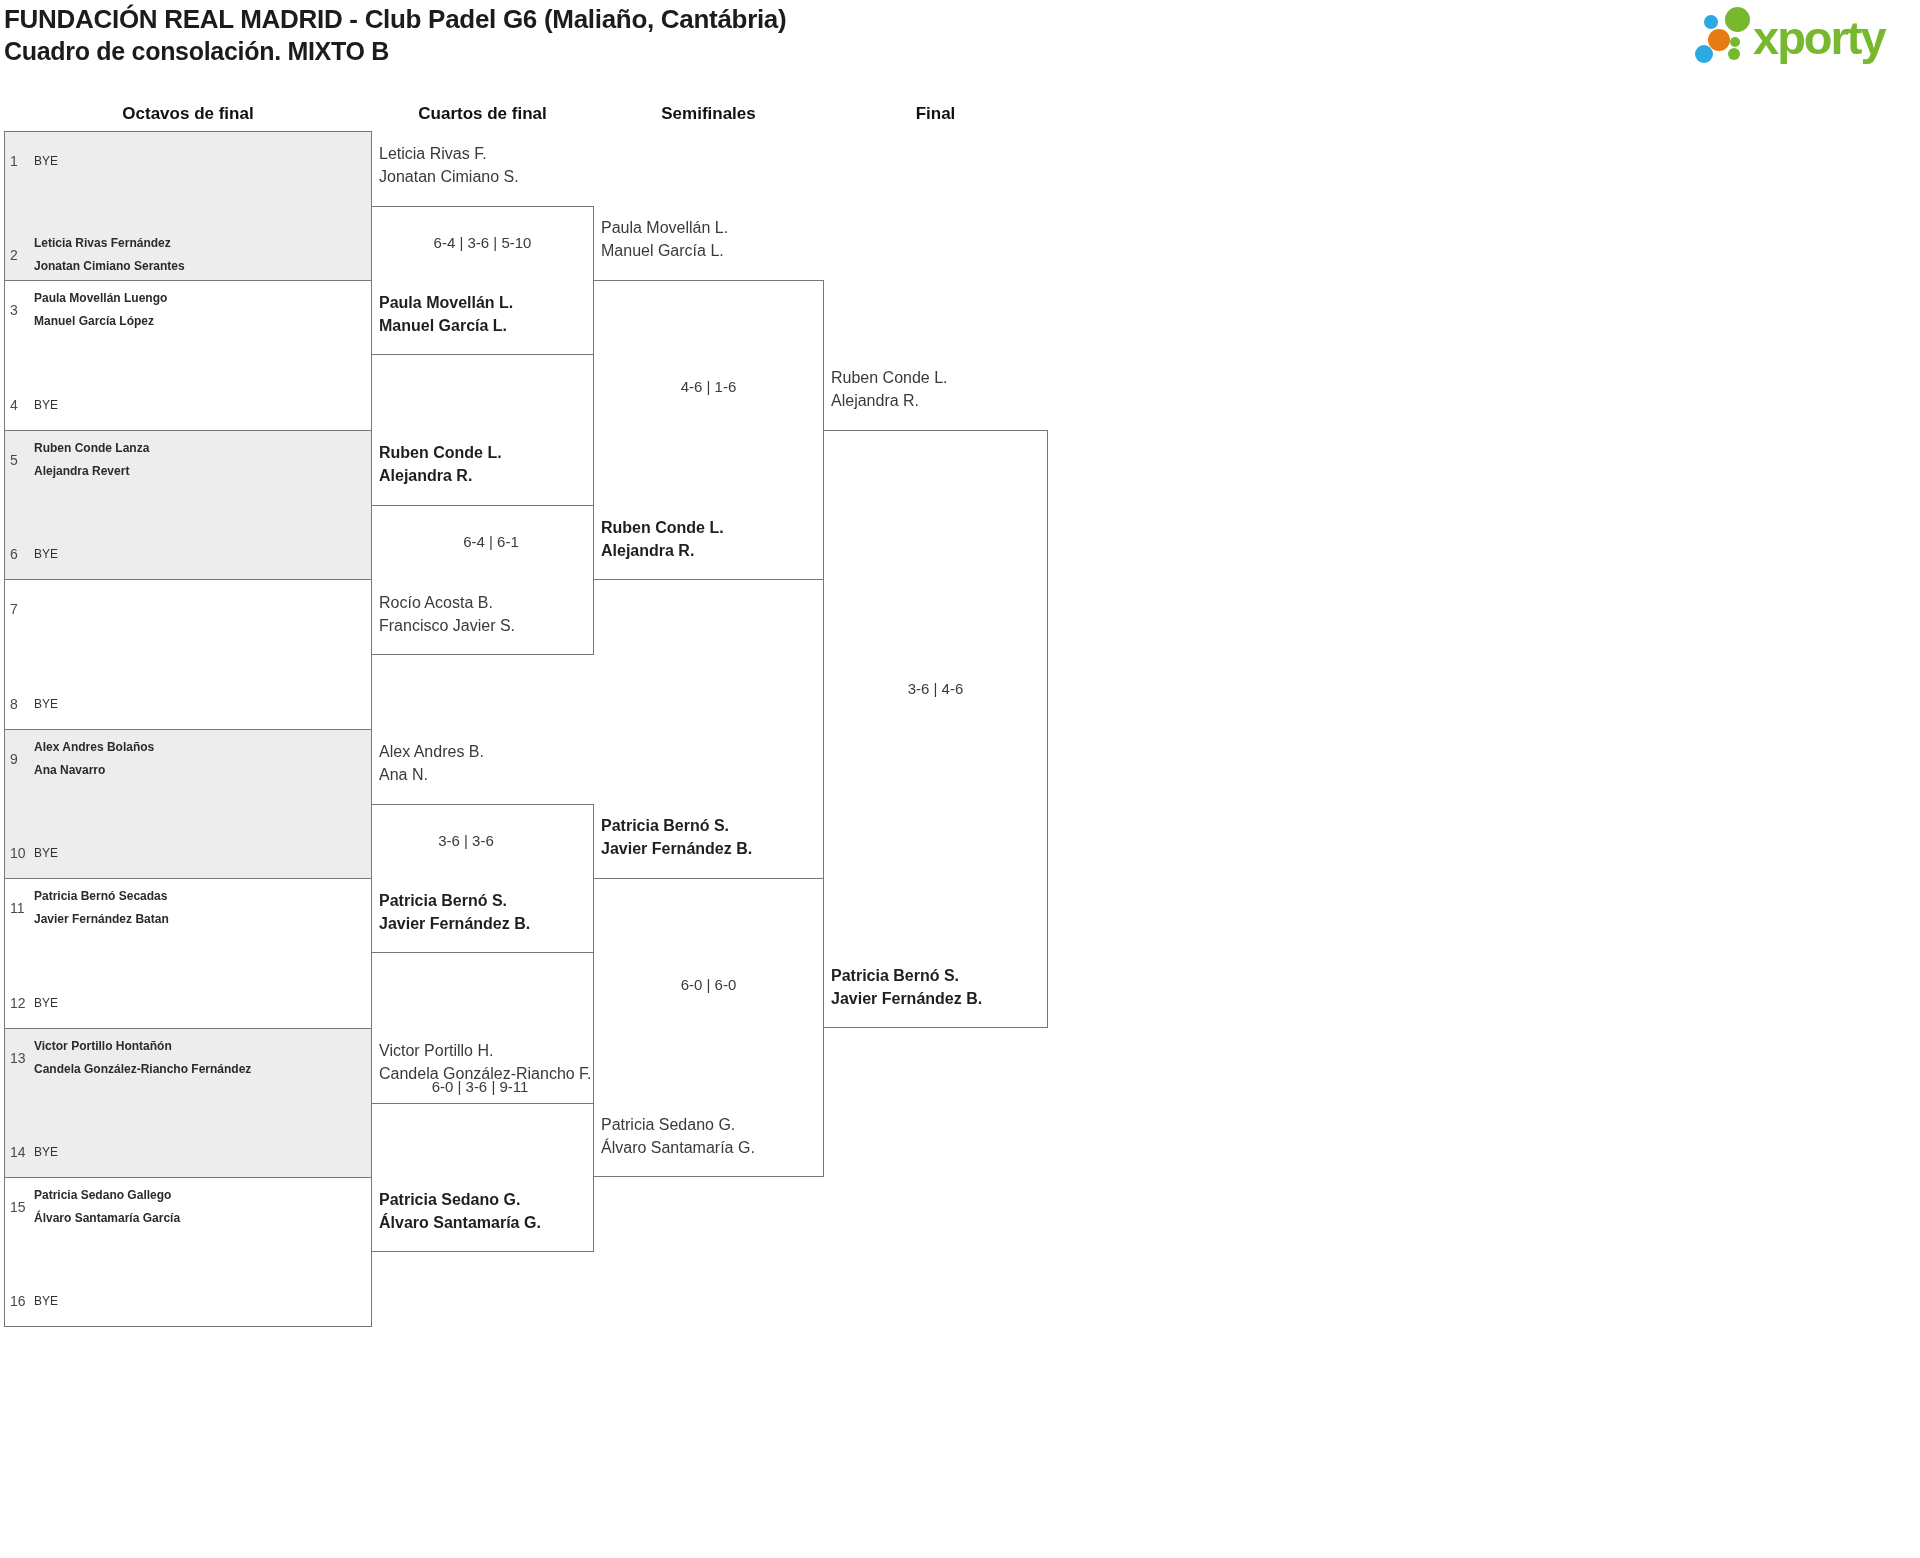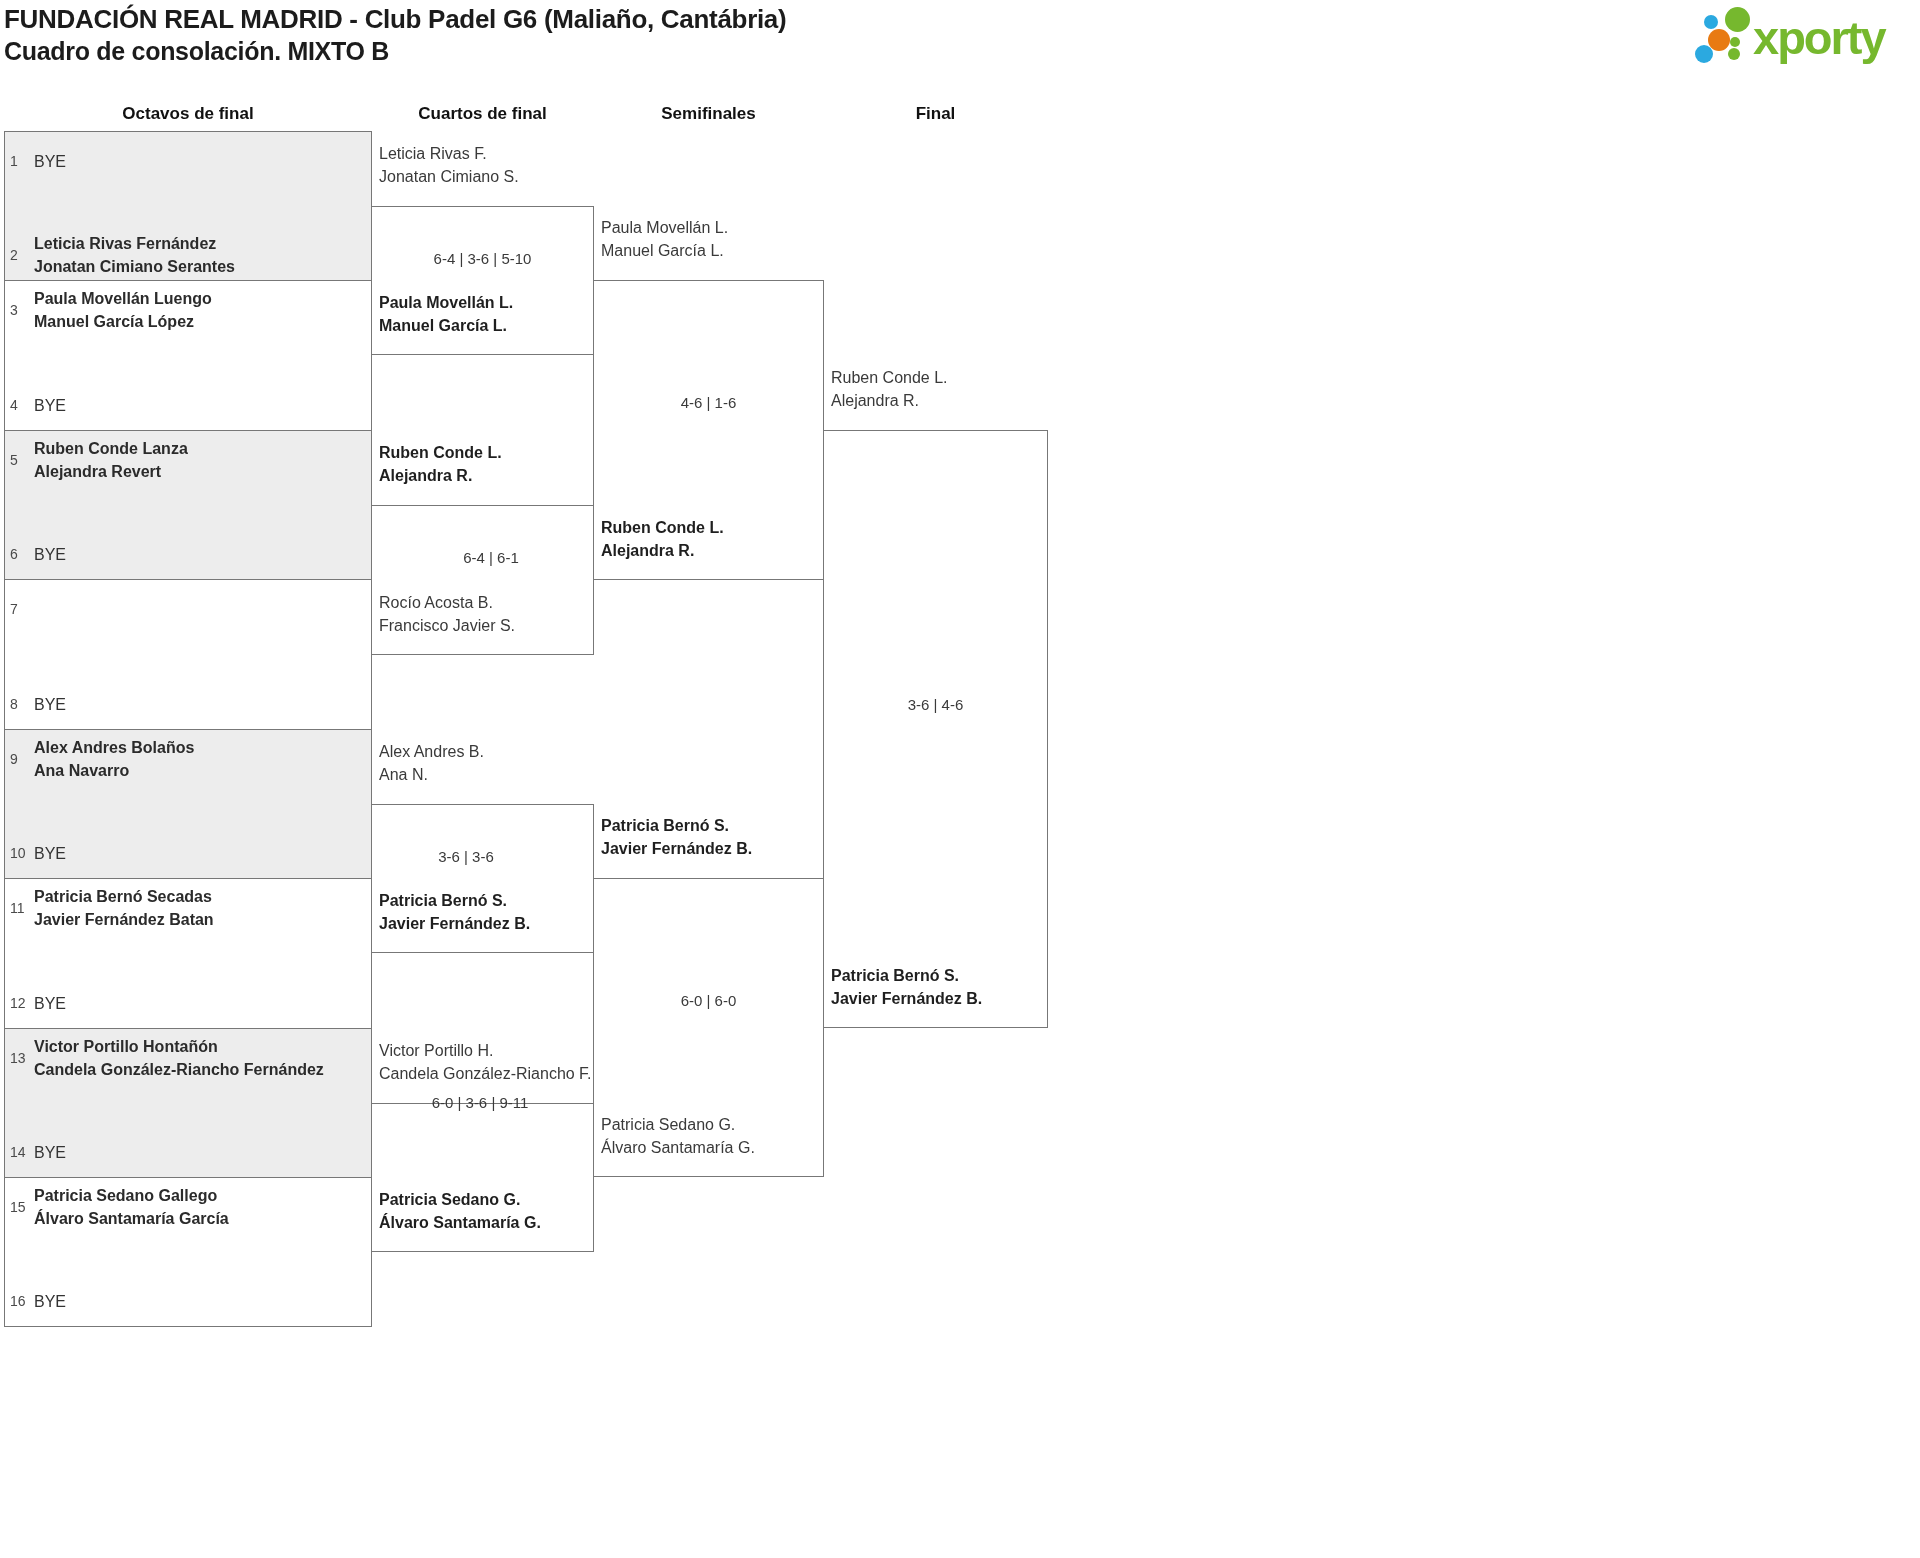--- a/index.html
+++ b/index.html
@@ -17,26 +17,26 @@
   .logo-text{left:1753px;top:12px;font-size:47px;font-weight:700;letter-spacing:-2px;color:#76b82e;line-height:52px;}
   
   .round-header{top:104px;font-size:17px;font-weight:700;color:#111;text-align:center;line-height:20px;}
   
   .r1box{border:1px solid #777;box-sizing:border-box;background:#fff;left:4px;width:368px;}
   .r1box.shaded{background:#ededed;}
   .mbox{border:1px solid #777;box-sizing:border-box;background:transparent;}
   
   .slot{left:4px;width:368px;height:48px;display:flex;align-items:center;box-sizing:border-box;padding-left:6px;}
   .seed{width:24px;flex-shrink:0;font-size:14px;color:#4a4a4a;line-height:18px;}
-  .slot-names{font-size:16px;font-weight:600;line-height:23px;white-space:pre;color:#2b2b2b;}
+  .slot-names{font-size:12px;font-weight:600;line-height:23px;white-space:pre;color:#2b2b2b;}
   .slot-names.bye{font-weight:400;color:#333;}
   
   .team{font-size:16px;font-weight:400;line-height:23px;white-space:pre;color:#3a3a3a;}
   .team.bold{font-weight:700;color:#1f1f1f;}
-  .score{font-size:15px;color:#3a3a3a;text-align:center;line-height:22px;white-space:pre;margin-top:16px;}
+  .score{font-size:15px;color:#3a3a3a;text-align:center;line-height:22px;white-space:pre;}
 </style>
 </head>
 <body>
 
 <div class="abs page-title">FUNDACIÓN REAL MADRID - Club Padel G6 (Maliaño, Cantábria)</div>
 <div class="abs page-subtitle">Cuadro de consolación. MIXTO B</div>
 
 <div>
   <div class="abs logo-dot" style="left:1704px;top:15px;width:14px;height:14px;background:#2ba9e0;"></div>
   <div class="abs logo-dot" style="left:1725px;top:7px;width:25px;height:25px;background:#76b82e;"></div>

